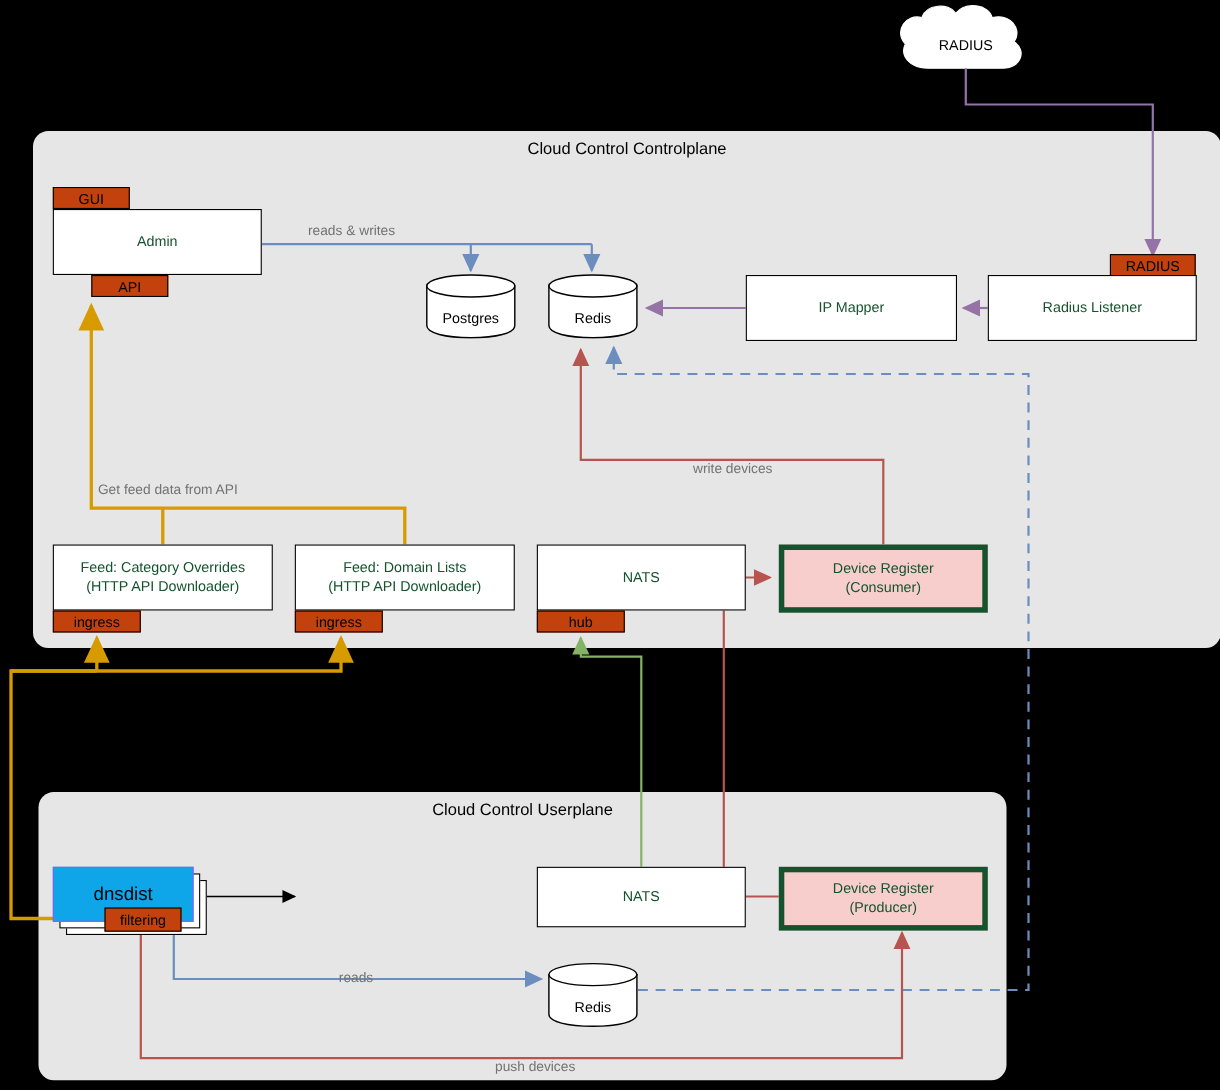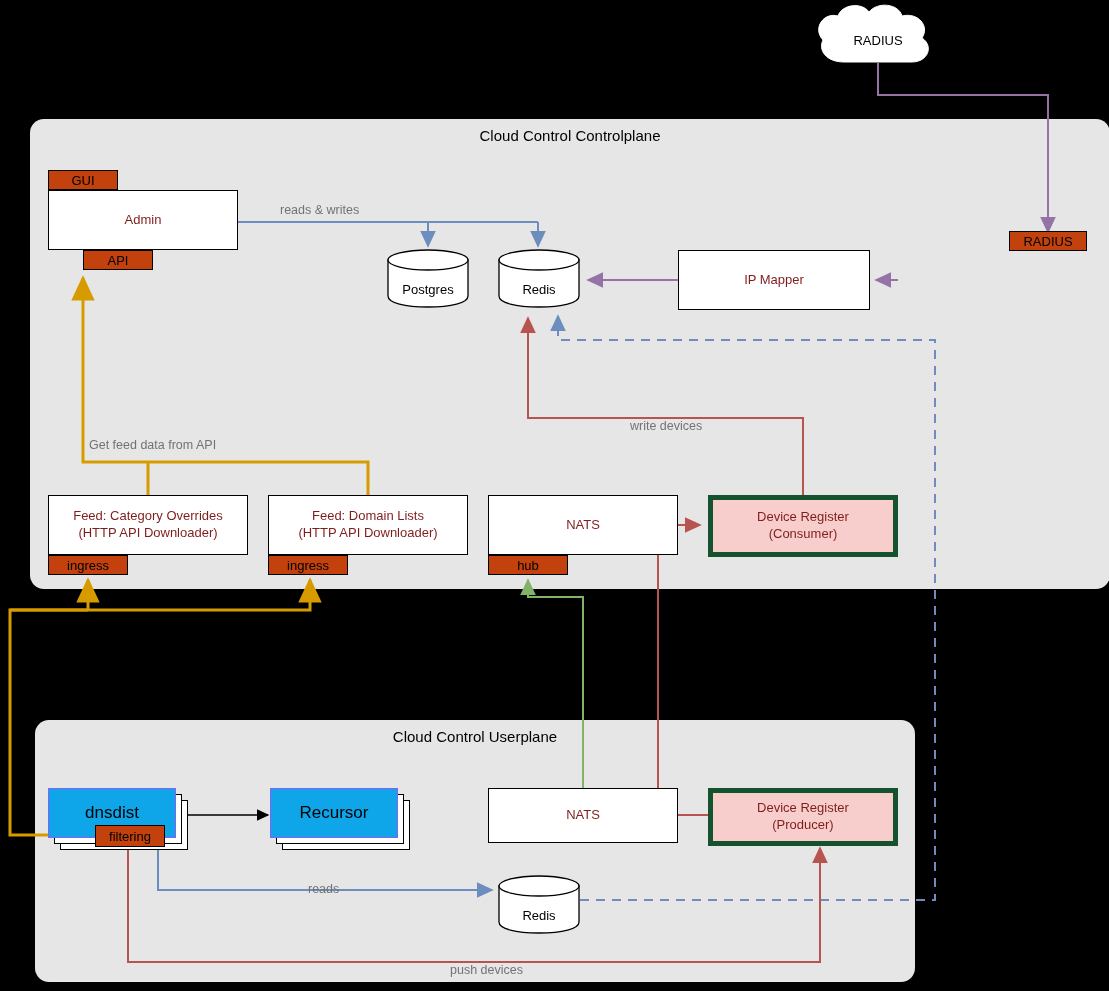--- a/index.html
+++ b/index.html
@@ -5,21 +5,21 @@
   html,body{margin:0;padding:0;background:#000;}
   #stage{position:relative;width:1109px;height:991px;background:#000;
          font-family:"Liberation Sans","DejaVu Sans",sans-serif;overflow:hidden;}
   svg#wires{position:absolute;left:0;top:0;width:1109px;height:991px;pointer-events:none;}
 
   .panel{position:absolute;background:#e6e6e6;border-radius:14px;}
   .panel-title{position:absolute;width:100%;text-align:center;font-size:15px;color:#000;}
 
   .node{position:absolute;background:#fff;border:1px solid #000;box-sizing:border-box;
         display:flex;align-items:center;justify-content:center;text-align:center;
-        font-size:13px;color:#7f1d1d;line-height:1.28;}
+        font-size:13px;color:#14532d;line-height:1.28;}
   .node.pink{background:#f8cecc;border:5px solid #14532d;}
   .tag{position:absolute;background:#c2410c;border:1px solid #000;box-sizing:border-box;
        display:flex;align-items:center;justify-content:center;font-size:13px;color:#000;}
 
   .stackwrap{position:absolute;}
   .stackwrap .sh{position:absolute;background:#fff;border:1px solid #000;box-sizing:border-box;}
   .stackwrap .front{position:absolute;left:0;top:0;background:#0ea5e9;border:1px solid #8b5cf6;
         box-sizing:border-box;display:flex;align-items:center;justify-content:center;font-size:17px;}
 
   .cyl{position:absolute;}
@@ -123,20 +123,21 @@
     <svg width="84" height="60" viewBox="0 0 84 60">
       <path d="M2,12 L2,48 C2,55 19,59 42,59 C65,59 82,55 82,48 L82,12 Z" fill="#fff" stroke="#000" stroke-width="1.3"></path>
       <ellipse cx="42" cy="12" rx="40" ry="10" fill="#fff" stroke="#000" stroke-width="1.3"></ellipse>
     </svg>
     <div class="lbl" style="top:34px;">Redis</div>
   </div>
 
   <div class="node" style="left:678px;top:250px;width:192px;height:60px;">IP Mapper</div>
 
   <div class="tag" style="left:1009px;top:231px;width:78px;height:20px;">RADIUS</div>
+  <div class="node" style="left:898px;top:250px;width:190px;height:60px;">Radius Listener</div>
 
   <div class="node" style="left:48px;top:495px;width:200px;height:60px;">
     <div>
       <div>Feed: Category Overrides</div>
       <div>(HTTP API Downloader)</div>
     </div>
   </div>
   <div class="tag" style="left:48px;top:555px;width:80px;height:20px;">ingress</div>
 
   <div class="node" style="left:268px;top:495px;width:200px;height:60px;">
@@ -157,25 +158,20 @@
     </div>
   </div>
 
   <div class="stackwrap" style="left:48px;top:788px;width:140px;height:70px;">
     <div class="sh" style="left:12px;top:12px;width:128px;height:50px;"></div>
     <div class="sh" style="left:6px;top:6px;width:128px;height:50px;"></div>
     <div class="front" style="width:128px;height:50px;">dnsdist</div>
   </div>
   <div class="tag" style="left:95px;top:825px;width:70px;height:22px;">filtering</div>
 
-  <div class="stackwrap" style="left:270px;top:788px;width:140px;height:70px;">
-    <div class="sh" style="left:12px;top:12px;width:128px;height:50px;"></div>
-    <div class="sh" style="left:6px;top:6px;width:128px;height:50px;"></div>
-    <div class="front" style="width:128px;height:50px;">Recursor</div>
-  </div>
 
   <div class="node" style="left:488px;top:788px;width:190px;height:55px;">NATS</div>
 
   <div class="node pink" style="left:708px;top:788px;width:190px;height:58px;">
     <div>
       <div>Device Register</div>
       <div>(Producer)</div>
     </div>
   </div>
 

